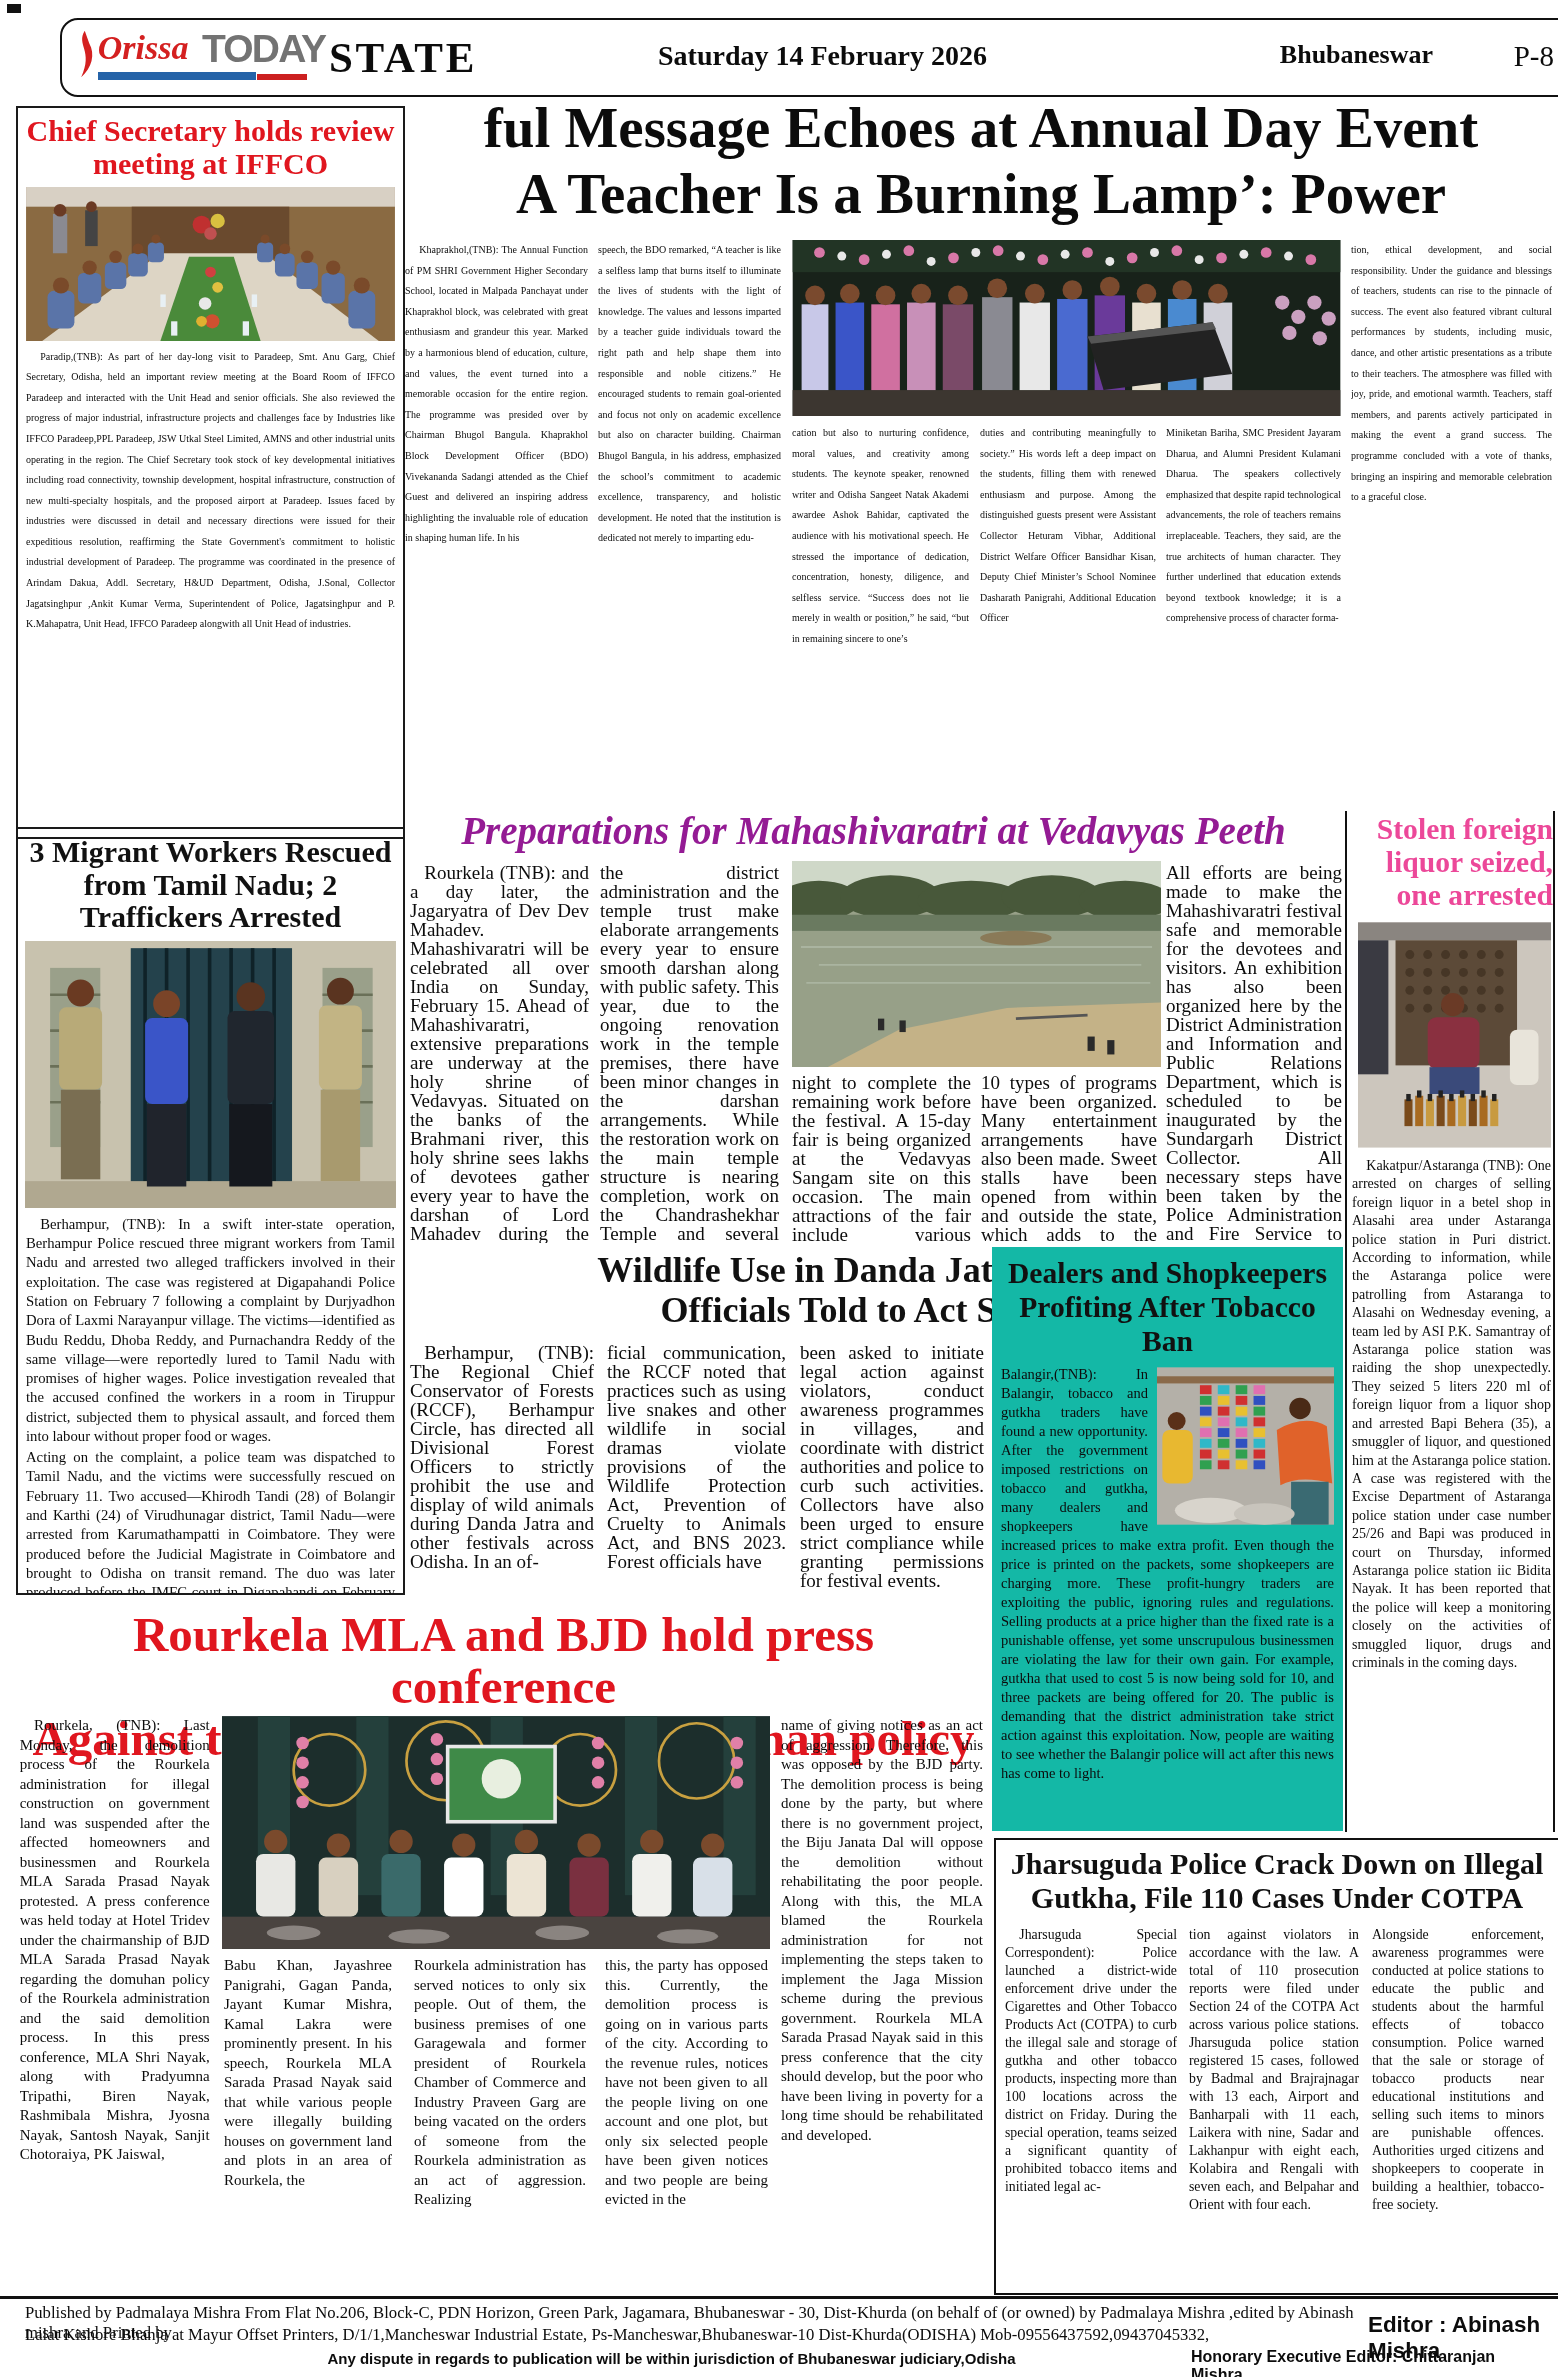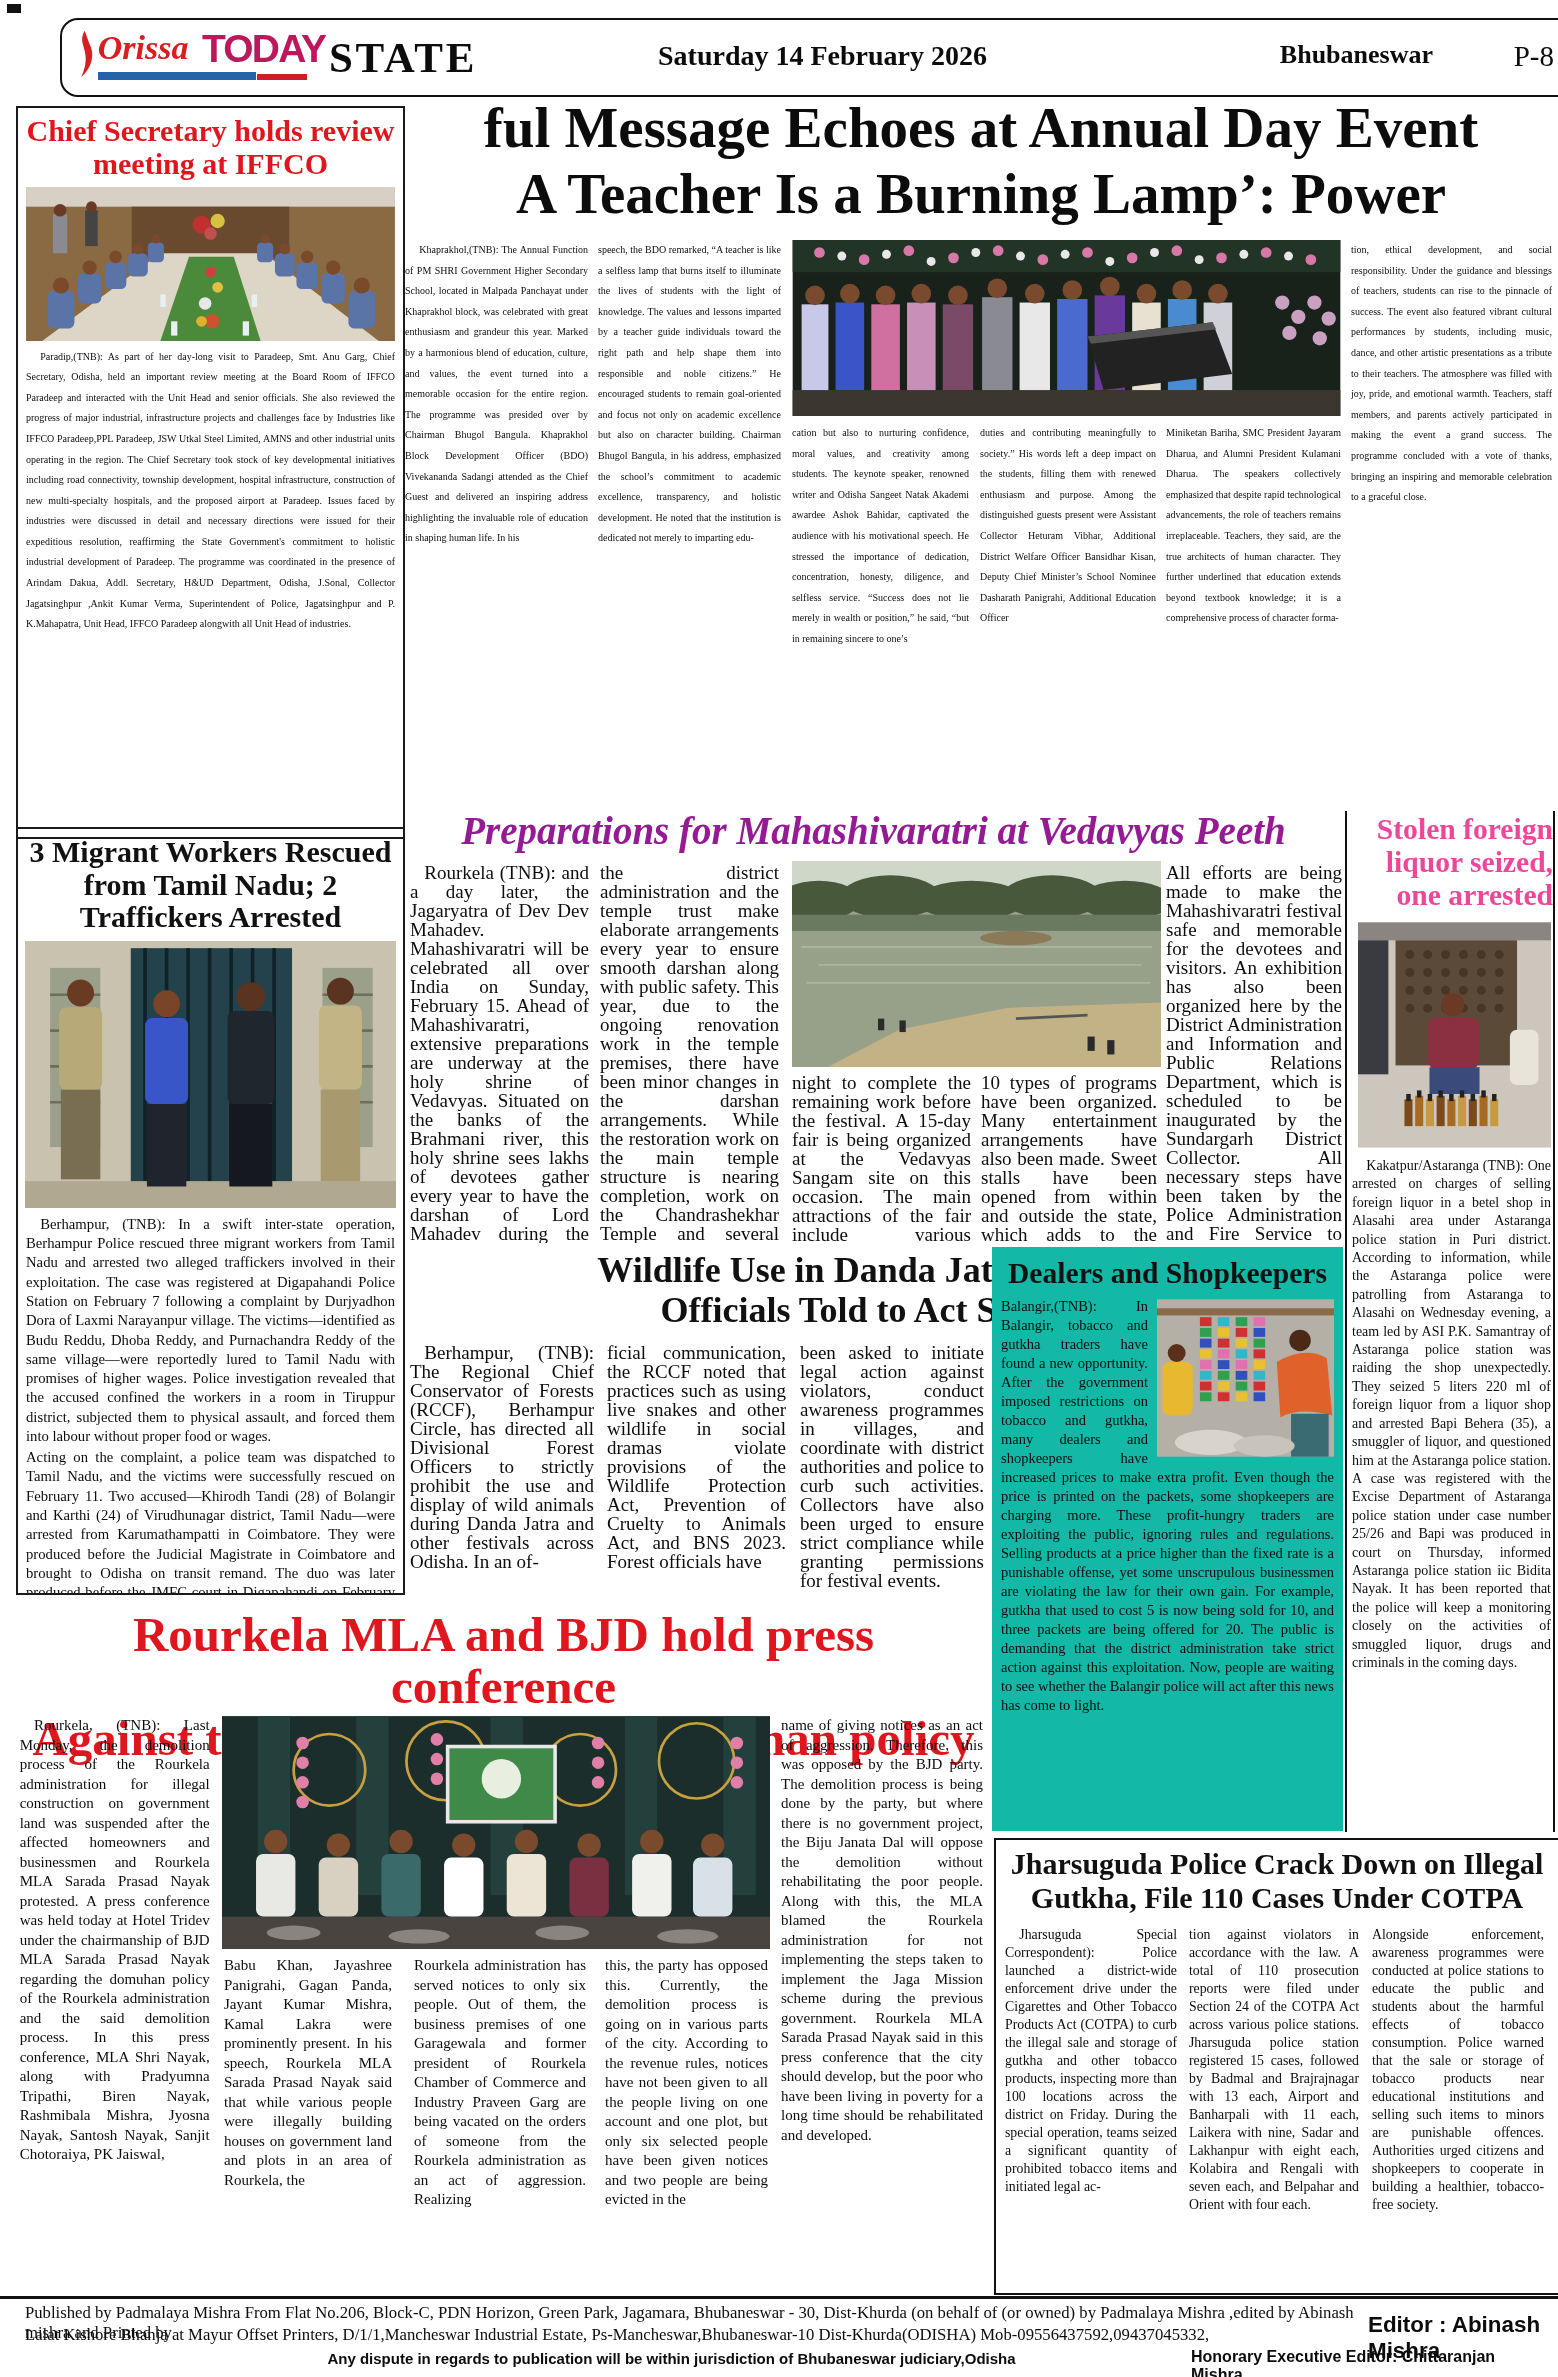--- a/index.html
+++ b/index.html
@@ -2,21 +2,21 @@
 <html style="font-size:14.3px"><head>
 <meta charset="utf-8">
 <style>
   html,body{margin:0;padding:0;background:#ffffff;}
   #page{position:relative;width:1558px;height:2377px;background:#fff;overflow:hidden;
         font-family:"Liberation Serif",serif;color:#0c0c0c;}
   .abs{position:absolute;}
   
   .header-box{left:16px;top:18px;width:1521px;height:75px;border:2.7px solid #111;border-radius:18px;margin-left:44px;}
   .logo-orissa{font-style:italic;font-weight:bold;font-size:34px;color:#d42020;font-family:"Liberation Serif",serif;}
-  .logo-today{font-weight:bold;font-size:39px;letter-spacing:-1.8px;color:#be185d;font-family:"Liberation Sans",sans-serif;}
+  .logo-today{font-weight:bold;font-size:39px;letter-spacing:-1.8px;color:#737373;font-family:"Liberation Sans",sans-serif;}
   .hdr-state{font-size:43px;font-weight:bold;letter-spacing:2.7px;}
   .hdr-date{font-size:28px;font-weight:bold;}
   .hdr-city{font-size:26px;font-weight:bold;}
   .hdr-page{font-size:29px;}
   
   .hl{font-weight:bold;text-align:center;line-height:1.08;}
   .hl-red{color:#e0161f;}
   .hl-purple{color:#941b94;font-style:italic;}
   .hl-blue{color:#ec4899;text-align:right;}
   
@@ -366,20 +366,21 @@
     <div>Wildlife Use in Danda Jatra Banned</div>
     <div>Officials Told to Act Strictly</div>
   </div>
   <div class="col f16 ti" style="left:410px;top:1343px;width:184px;height:261px;">Berhampur, (TNB): The Regional Chief Conservator of Forests (RCCF), Berhampur Circle, has directed all Divisional Forest Officers to strictly prohibit the use and display of wild animals during Danda Jatra and other festivals across Odisha. In an of-</div>
   <div class="col f16" style="left:607px;top:1343px;width:179px;height:261px;">ficial communication, the RCCF noted that practices such as using live snakes and other wildlife in social dramas violate provisions of the Wildlife Protection Act, Prevention of Cruelty to Animals Act, and BNS 2023.  Forest officials have</div>
   <div class="col f16" style="left:800px;top:1343px;width:184px;height:261px;">been asked to initiate legal action against violators, conduct awareness programmes in villages, and coordinate with district authorities and police to curb such activities. Collectors have also been urged to ensure strict compliance while granting permissions for festival events.</div>
 
   <div class="abs tob-box" style="left:992px;top:1247px;width:351px;height:584px;overflow:hidden;">
     <div class="hl" style="font-size:29.6px;line-height:1.15;padding:9px 3.6px 5.4px 3.6px;color:#111;">
       <div>Dealers and Shopkeepers</div>
+      <div>Profiting After Tobacco Ban</div>
     </div>
     <div style="padding:1.8px 9px;text-align:justify;font-size:14.5px;line-height:19px;">
       <span class="photo" style="float:right;width:177px;height:158px;margin:1.8px 0 5.4px 9px;">
         <svg width="177" height="158" viewBox="0 0 198 176">
           <rect width="198" height="176" fill="#b4b0a8"></rect>
           <rect y="10" width="198" height="8" fill="#8a6a4a"></rect>
           <g>
             <g transform="translate(48,20)">
                 <rect width="13" height="10" fill="#d03030"></rect>
                 <rect y="12" width="13" height="10" fill="#30a050"></rect>

